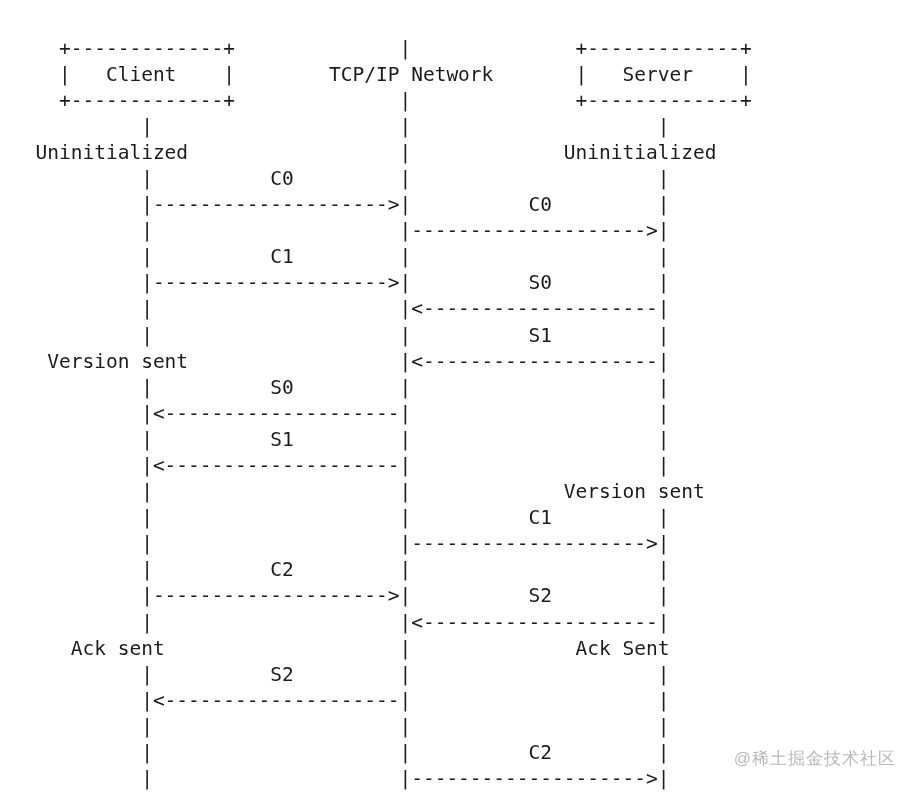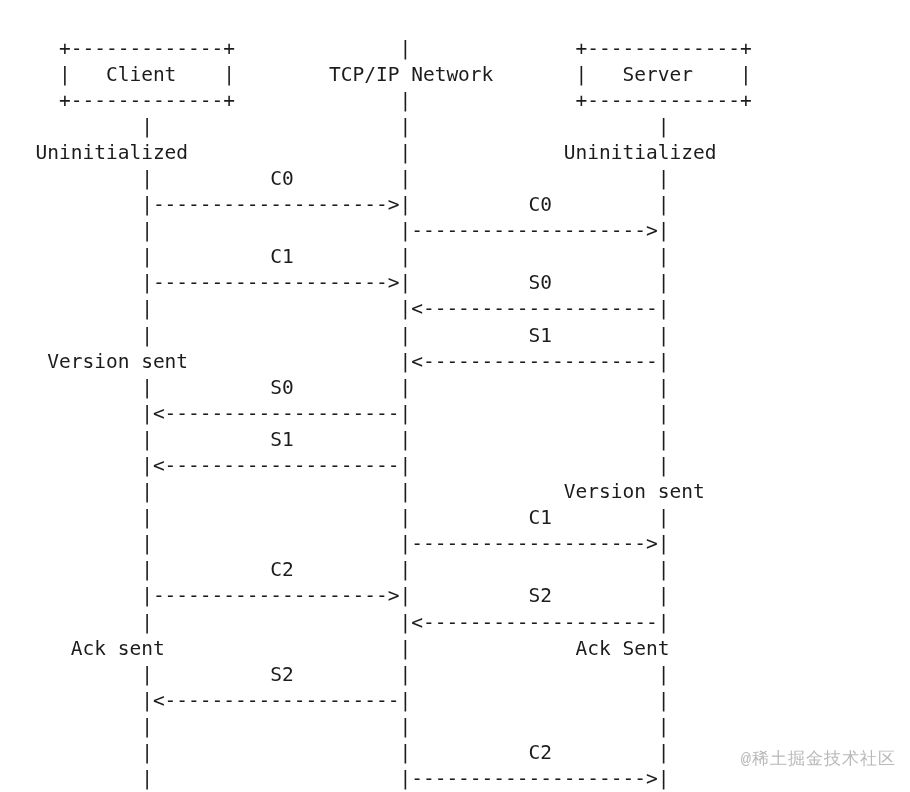--- a/index.html
+++ b/index.html
@@ -40,21 +40,21 @@
     display: block;
     height: 26.1px;
     white-space: pre;
   }
 
   
   .watermark {
     position: absolute;
     right: 14px;
     bottom: 22px;
-    font-family: Liberation Mono, monospace;
+    font-family: Liberation Sans, sans-serif;
     font-size: 17px;
     color: #b9b9b9;
     letter-spacing: 1px;
     white-space: nowrap;
     user-select: none;
   }
 </style>
 </head>
 <body>
 

